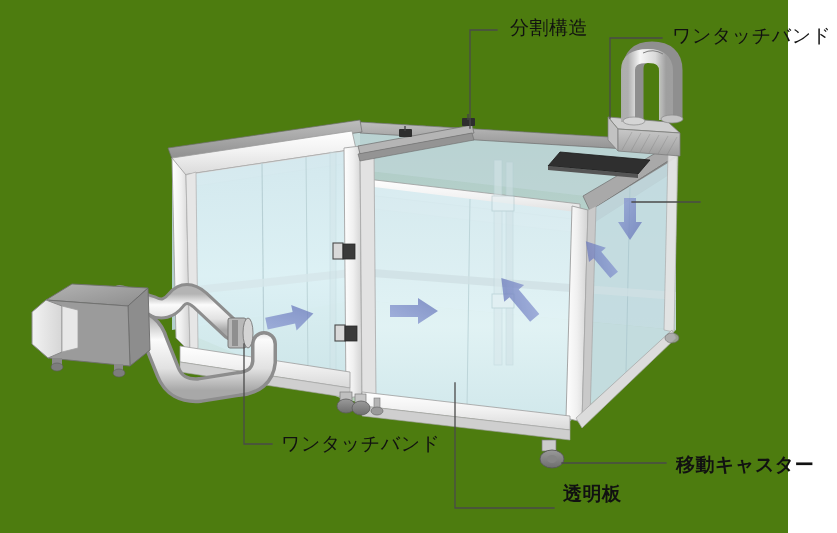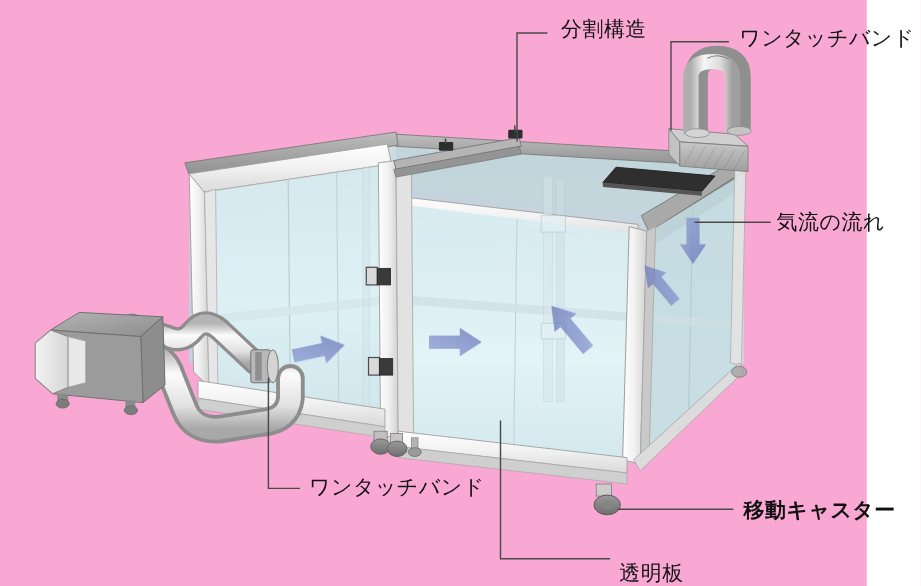--- a/index.html
+++ b/index.html
@@ -1,19 +1,19 @@
 <!DOCTYPE html>
 <html><head>
 <meta charset="utf-8">
 <title>Booth Diagram</title>
 <style>
   html,body{margin:0;padding:0;background:#ffffff;}
   body{width:837px;height:533px;overflow:hidden;
        font-family:"Liberation Sans","DejaVu Sans",sans-serif;}
-  #stage{position:relative;width:788px;height:533px;background:#f9a8d4;}
+  #stage{position:relative;width:788px;height:533px;background:#4d7c0f;}
   #art{position:absolute;left:0;top:0;}
   .lbl{position:absolute;color:#111111;font-size:19px;line-height:1;white-space:nowrap;
        font-family:"DejaVu Sans","Liberation Sans",sans-serif;letter-spacing:.5px;}
 </style>
 </head>
 <body>
 
 <div id="stage">
 
 <svg id="art" width="837" height="533" viewBox="0 0 837 533">
@@ -278,18 +278,17 @@
     <path d="M 244,344 L 244,444 L 272,444"></path>
 
     <path d="M 562,463 L 666,463"></path>
 
     <path d="M 455,383 L 455,508 L 554,508"></path>
   </g>
 </svg>
 
 <div class="lbl" style="left:510px;top:18px;">分割構造</div>
 <div class="lbl" style="left:672px;top:26px;">ワンタッチバンド</div>
-<div class="lbl" style="left:706px;top:193px;">気流の流れ</div>
 <div class="lbl" style="left:281px;top:434px;">ワンタッチバンド</div>
 <div class="lbl" style="left:676px;top:455px;font-weight:bold;">移動キャスター</div>
-<div class="lbl" style="left:563px;top:512px;">透明板</div>
+<div class="lbl" style="left:563px;top:484px;font-weight:bold;">透明板</div>
 
 </div>
 
 </body></html>

